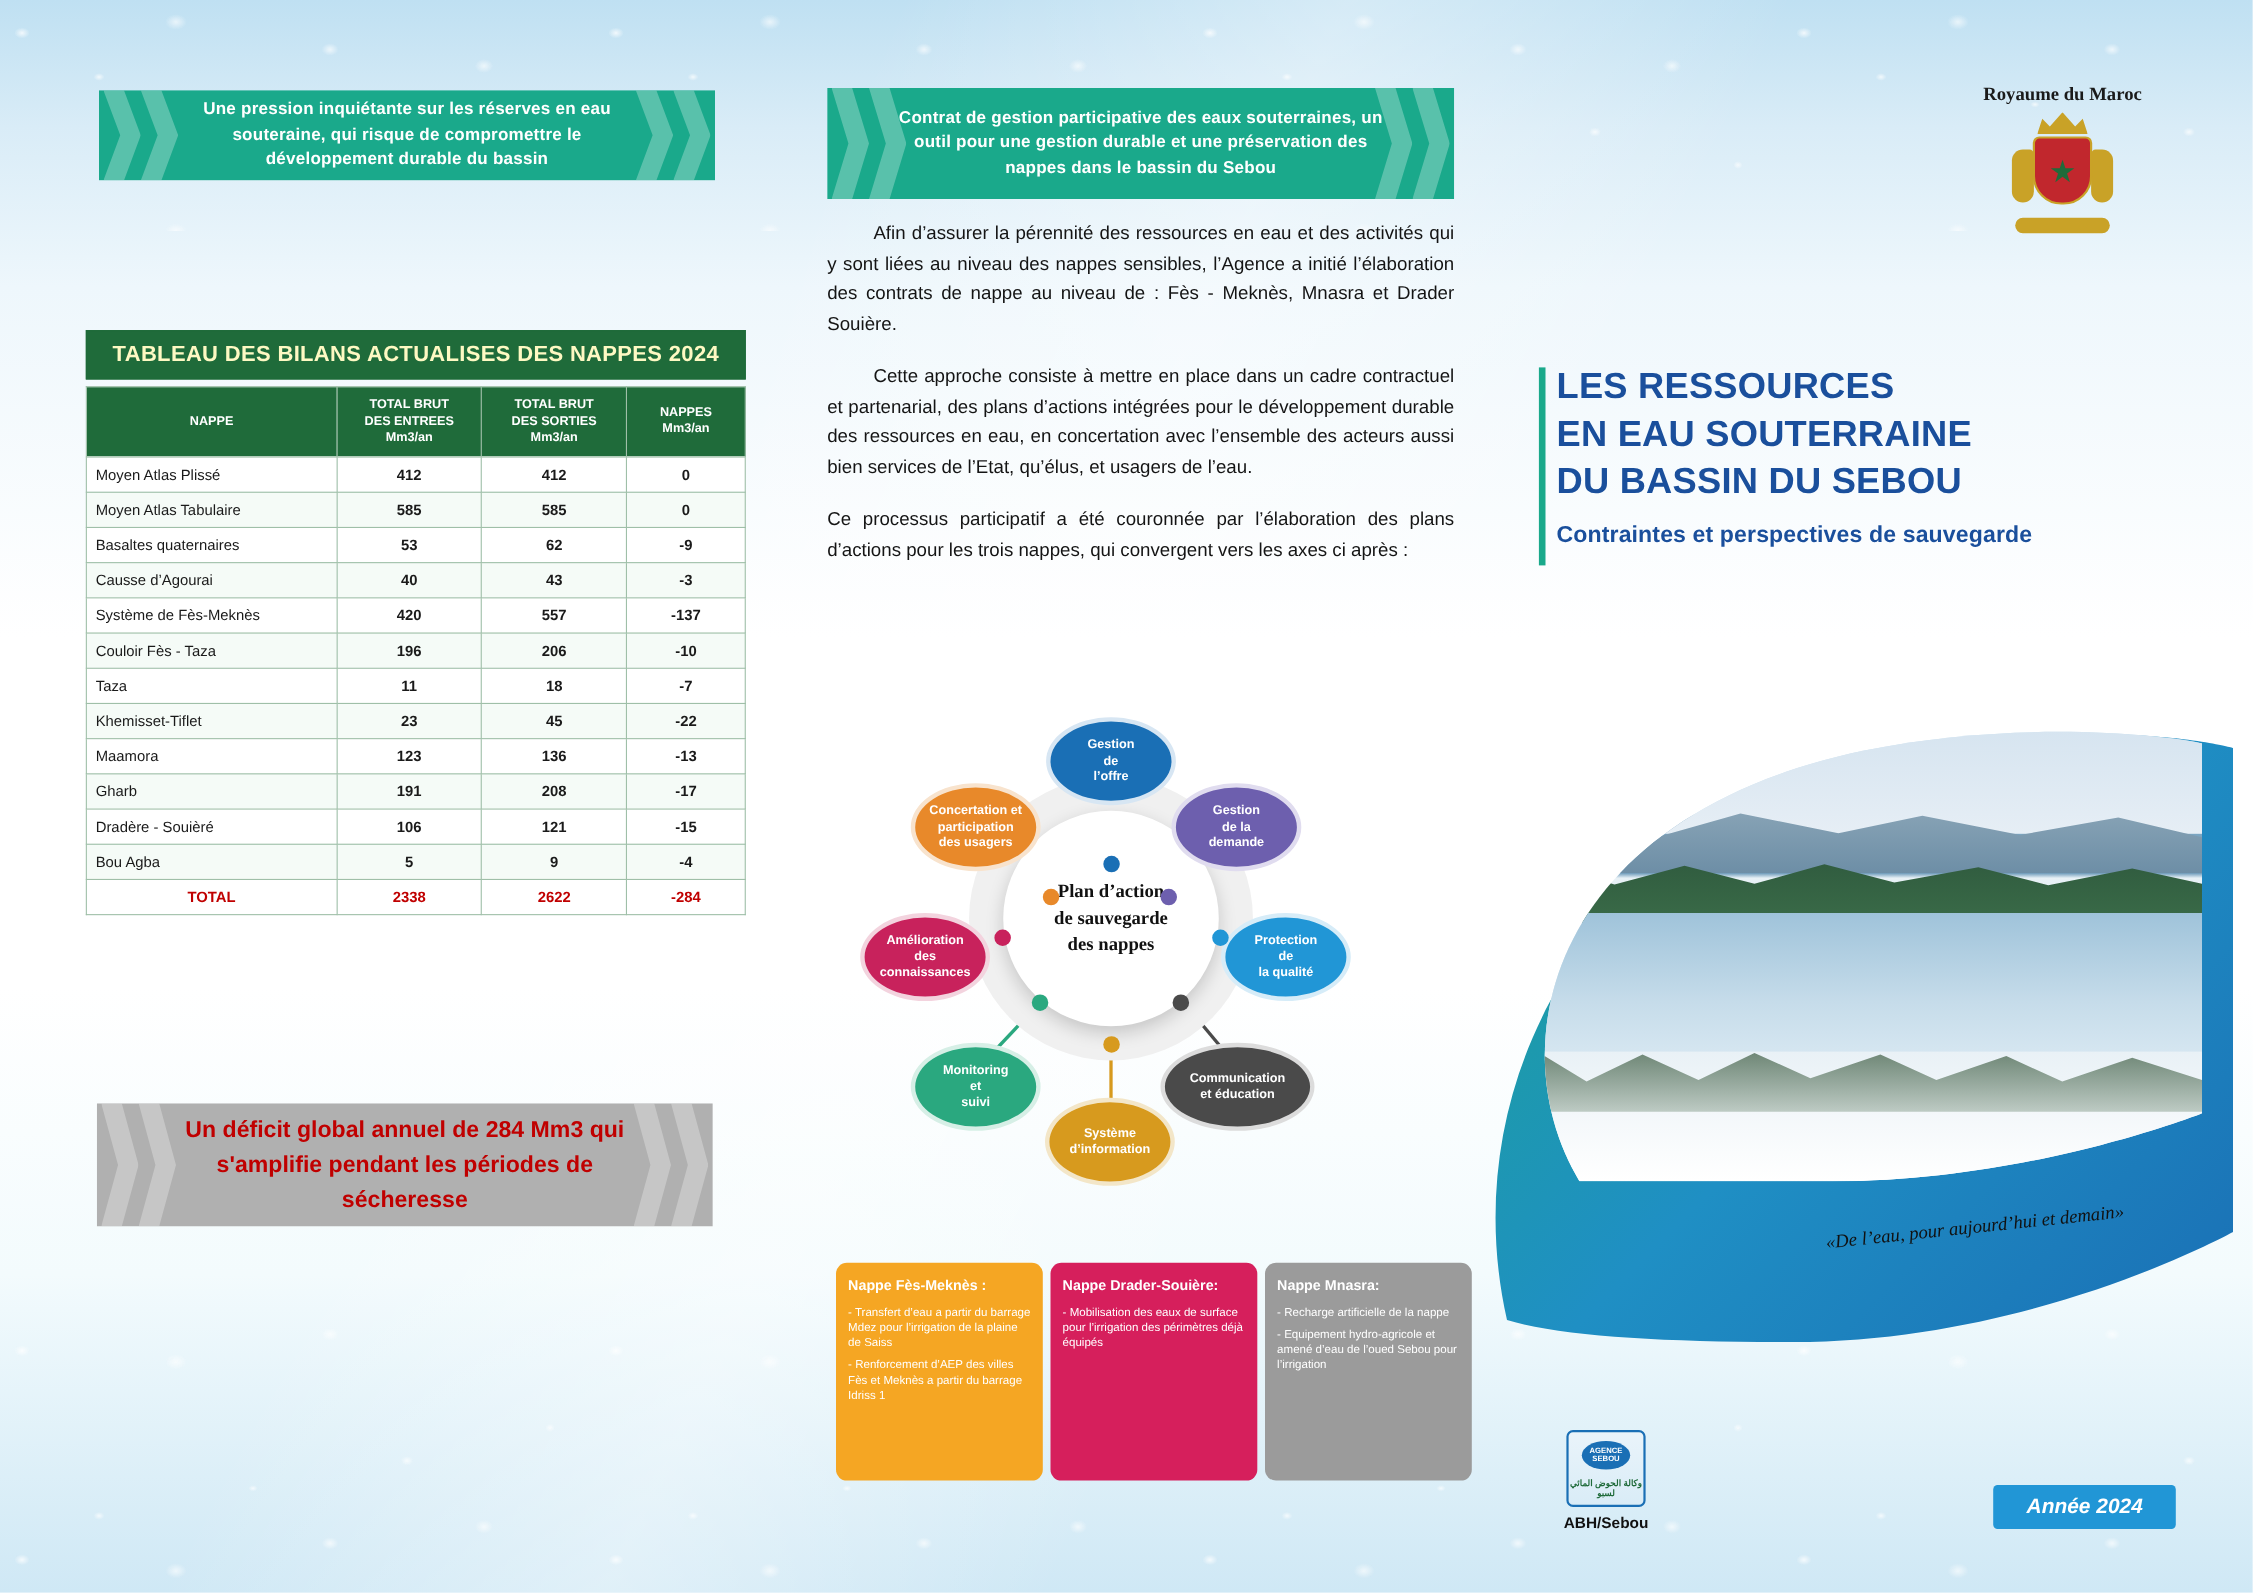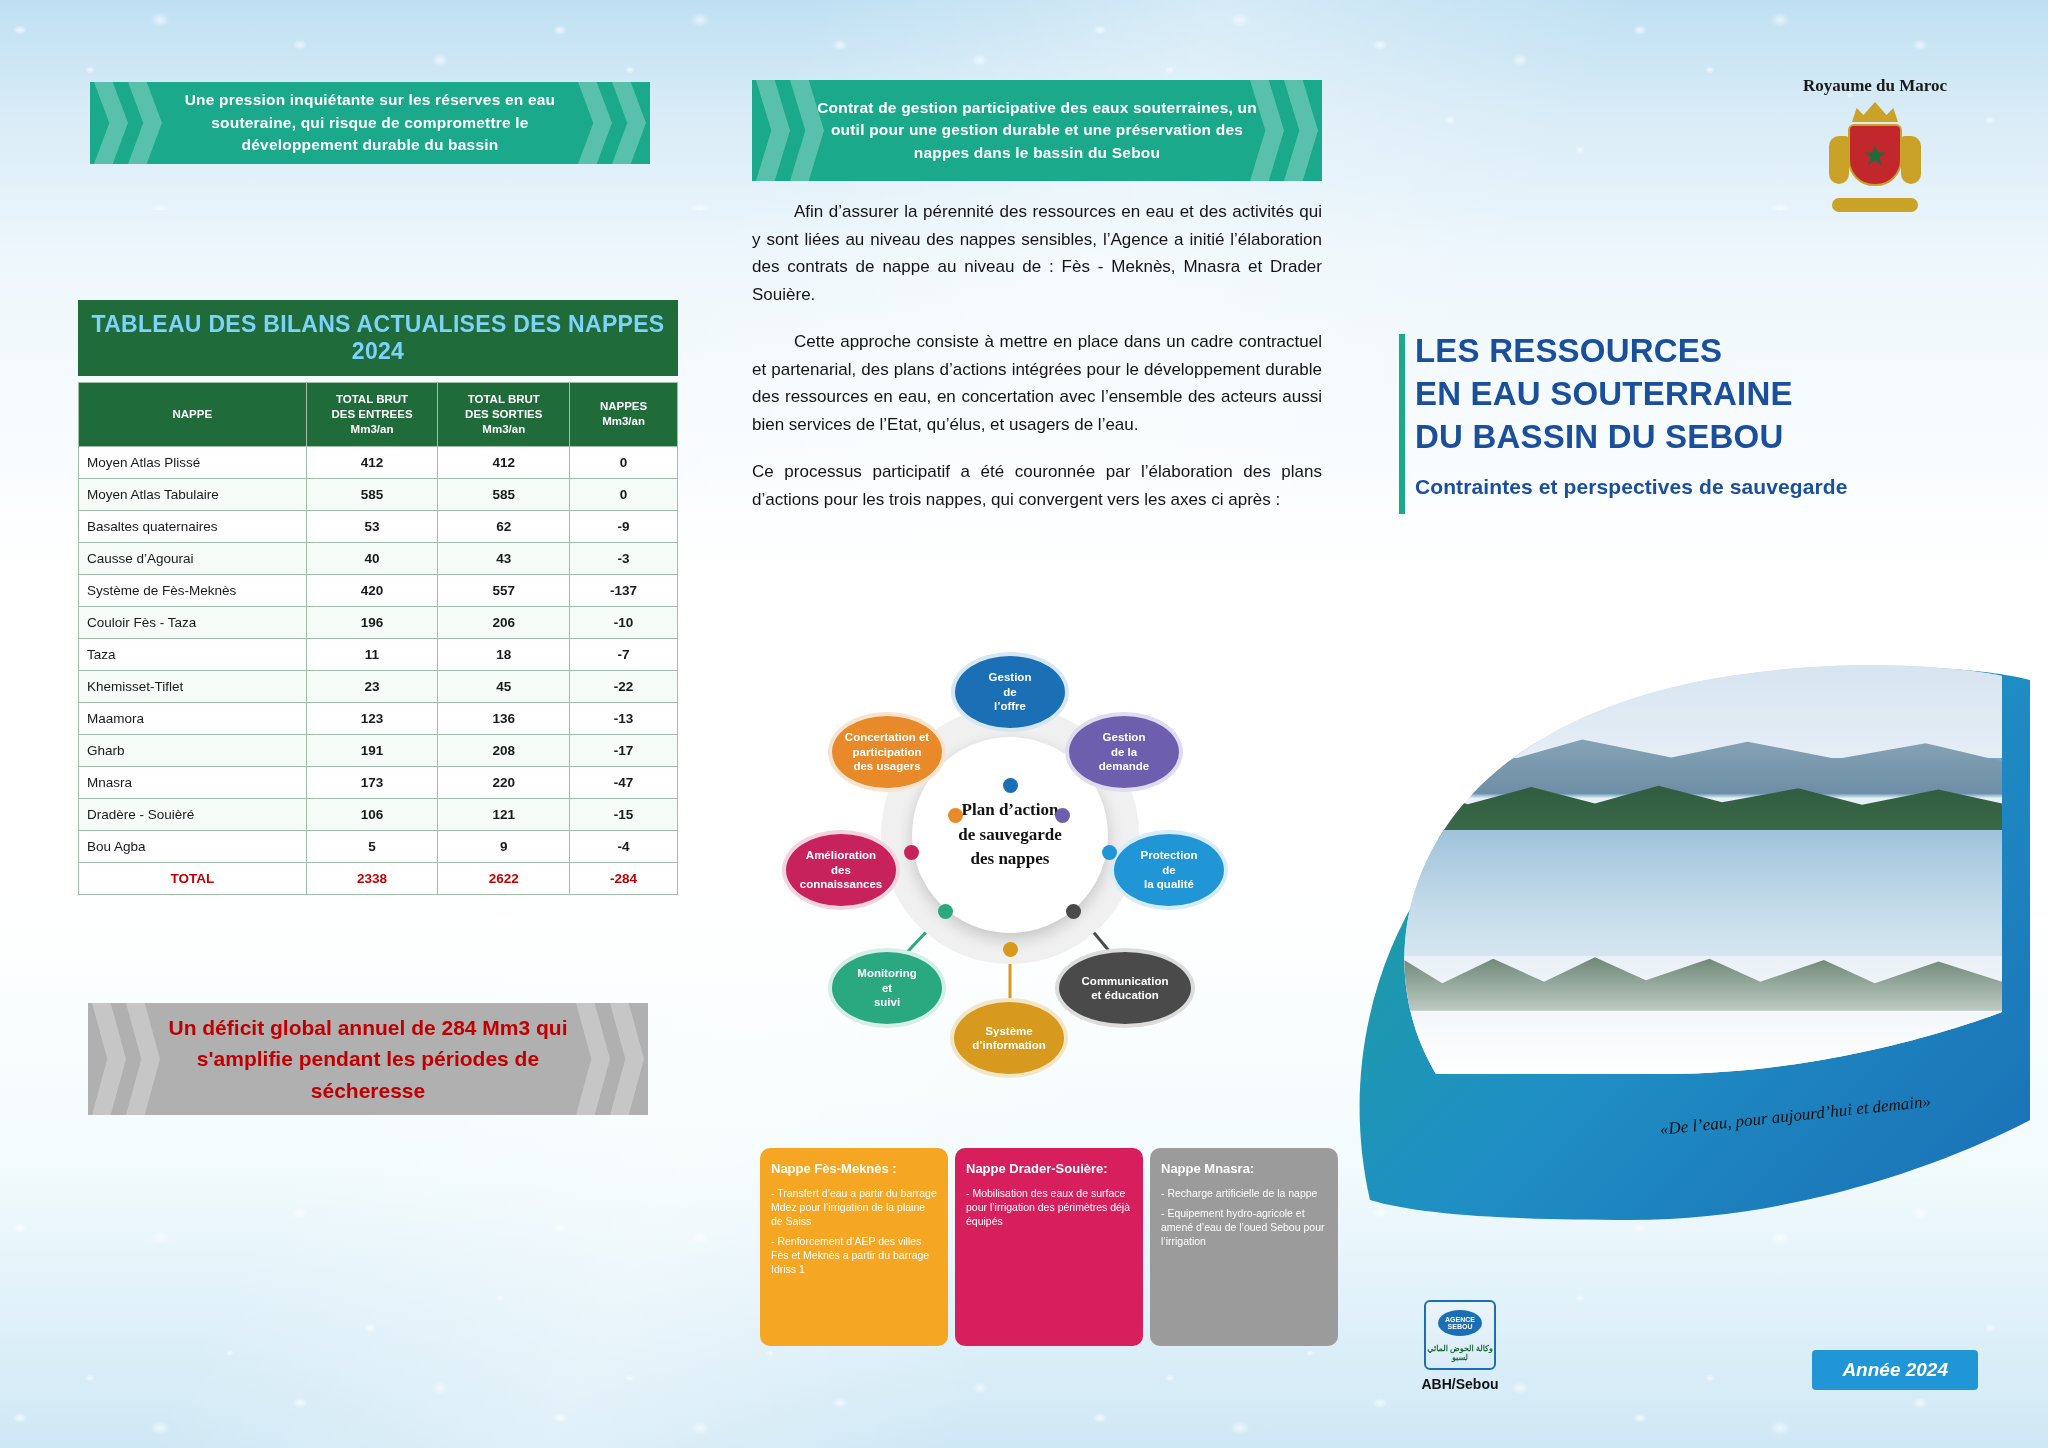--- a/index.html
+++ b/index.html
@@ -71,21 +71,21 @@
 
   .chev-grey { background:#b0b0b0; }
   .banner-text-red {
     color:#c00000; font-weight:bold; font-size:21px; line-height:1.5; z-index:2; padding:0 70px;
   }
 
   
   #table-block { position:absolute; left:78px; top:300px; width:600px; }
   .table-title {
     background:#1f6b3a;
-    color:#7dd3fc; font-weight:bold; font-size:23px; letter-spacing:.3px;
+    color:#fef9c3; font-weight:bold; font-size:20px; letter-spacing:.3px;
     text-align:center; padding:10px 4px; border:1px solid #1f6b3a;
   }
   table.nappes {
     border-collapse:collapse; width:100%;
     font-size:13.5px; margin-top:6px;
   }
   table.nappes th {
     background:#1f6b3a; color:#fff; font-size:11.5px; font-weight:bold;
     border:1px solid #9fbfa8; padding:9px 4px; line-height:1.3;
   }
@@ -373,26 +373,20 @@
             <td class="num">136</td>
             <td class="num">-13</td>
           </tr>
           <tr>
             <td class="name">Gharb</td>
             <td class="num">191</td>
             <td class="num">208</td>
             <td class="num">-17</td>
           </tr>
           <tr>
-            <td class="name">Mnasra</td>
-            <td class="num">173</td>
-            <td class="num">220</td>
-            <td class="num">-47</td>
-          </tr>
-          <tr>
             <td class="name">Dradère - Souièré</td>
             <td class="num">106</td>
             <td class="num">121</td>
             <td class="num">-15</td>
           </tr>
           <tr>
             <td class="name">Bou Agba</td>
             <td class="num">5</td>
             <td class="num">9</td>
             <td class="num">-4</td>

